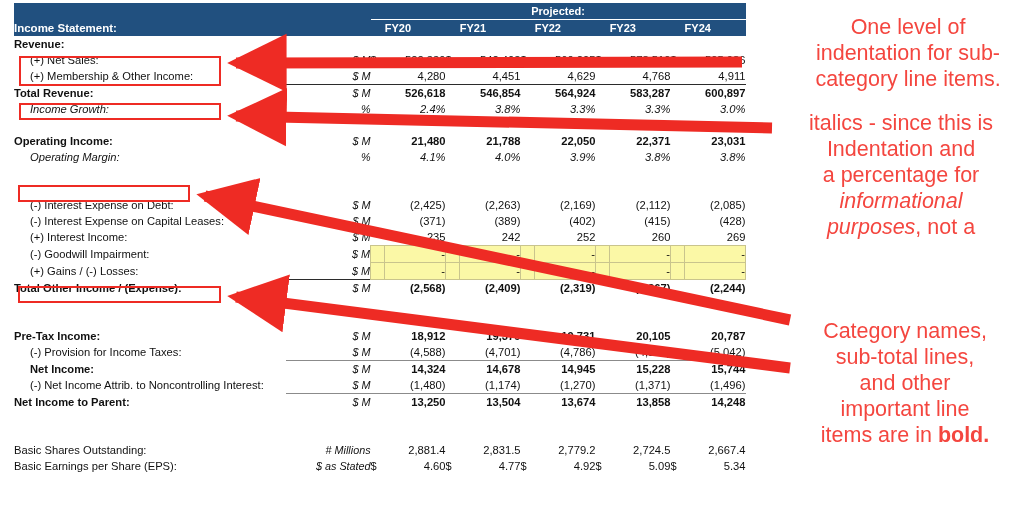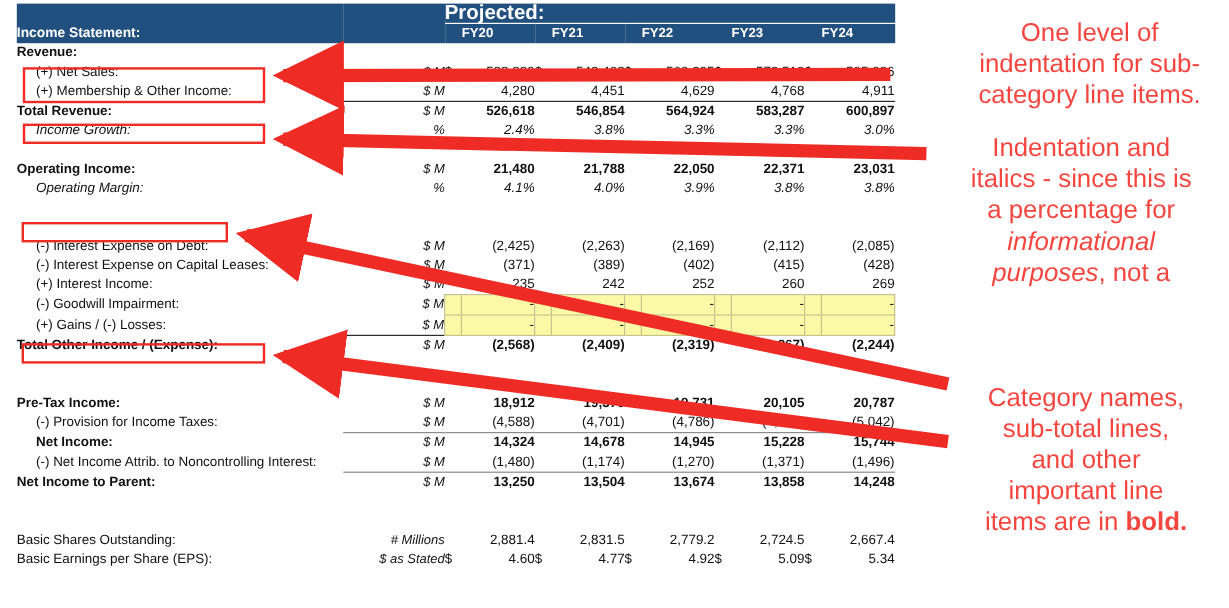--- a/index.html
+++ b/index.html
@@ -33,23 +33,23 @@
   
   col.c-label{width:268px;}
   col.c-unit{width:84px;}
   col.c-cur{width:14px;}
   col.c-val{width:60px;}
 
   
   .hdr td{background:#21507f;color:#fff;font-weight:bold;height:18px;line-height:18px;}
   .hdr-proj td{background:#21507f;color:#fff;font-weight:bold;height:15px;line-height:15px;}
   .proj-cell{
-    text-align:left;
+    text-align:center;
     border-bottom:1.5px solid #ffffff;
-    font-size:17px;
+    font-size:11px;
   }
   .hdr-title{padding-left:5px;font-size:11.5px;margin-left:43px;}
   .fy{text-align:left;font-size:11px;}
 
   
   .lbl{padding-left:5px;margin-top:21px;}
   .lbl.i1{padding-left:16px;}
   .b{font-weight:bold;}
   .it{font-style:italic;}
 
@@ -494,22 +494,22 @@
     <path d="M790,368 L236,297" stroke="#ee2b24" stroke-width="11" fill="none" marker-end="url(#ah)"></path>
   </svg>
 
   <div class="note" id="note1">
     <div>One level of</div>
     <div>indentation for sub-</div>
     <div>category line items.</div>
   </div>
 
   <div class="note" id="note2">
+    <div>italics - since this is</div>
     <div>Indentation and</div>
-    <div>italics - since this is</div>
     <div>a percentage for</div>
     <div><span class="em">informational</span></div>
     <div><span class="em">purposes</span><span>, not a</span></div>
   </div>
 
   <div class="note" id="note3">
     <div>Category names,</div>
     <div>sub-total lines,</div>
     <div>and other</div>
     <div>important line</div>

